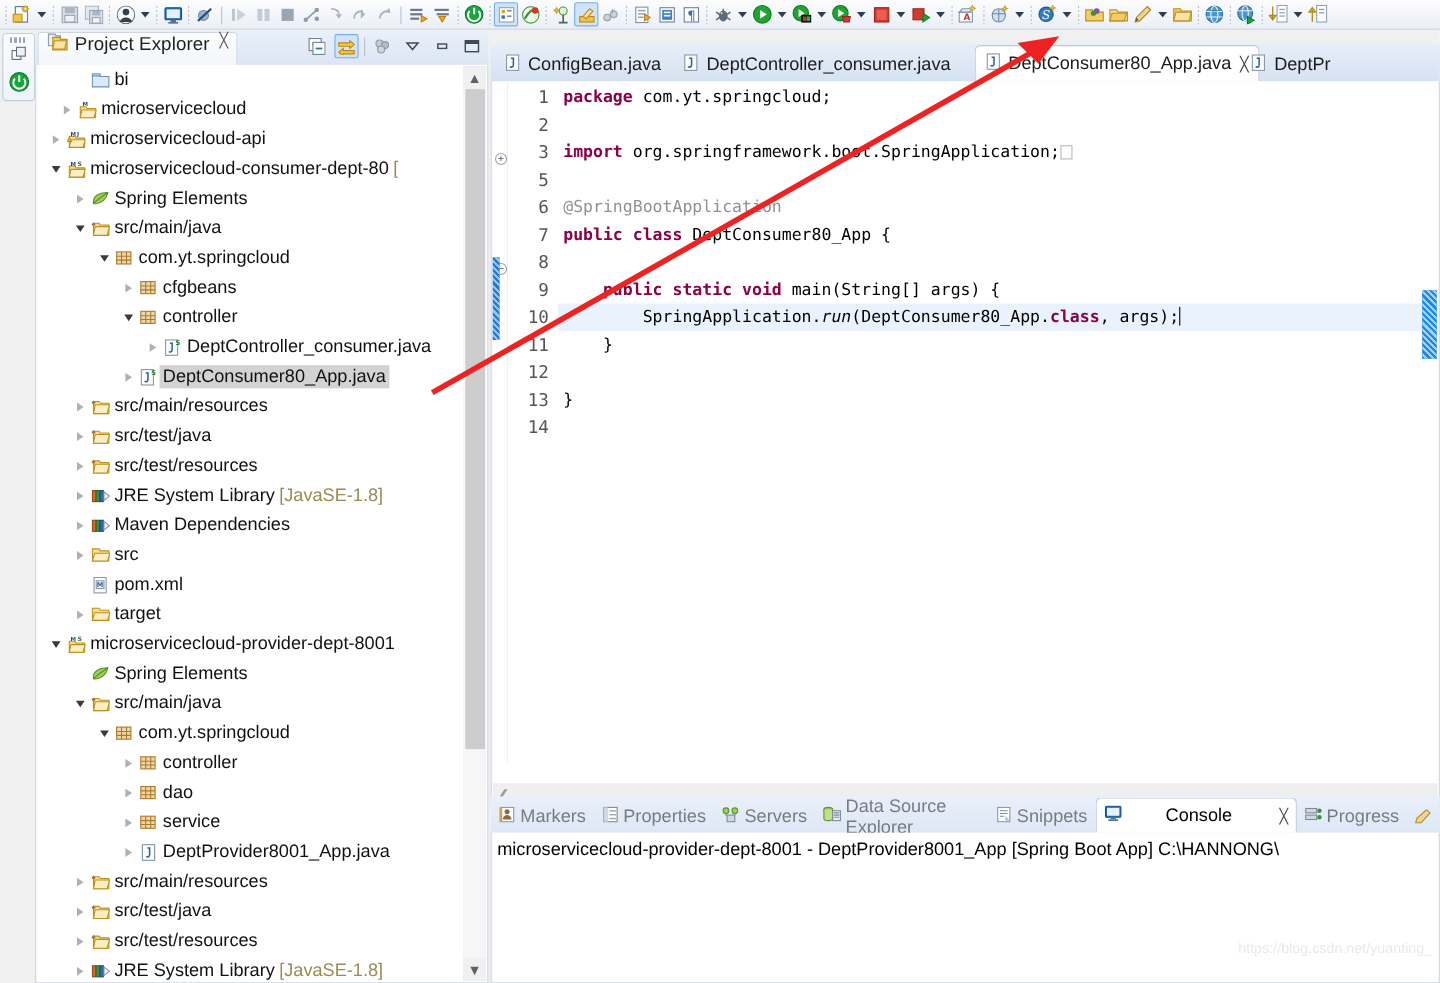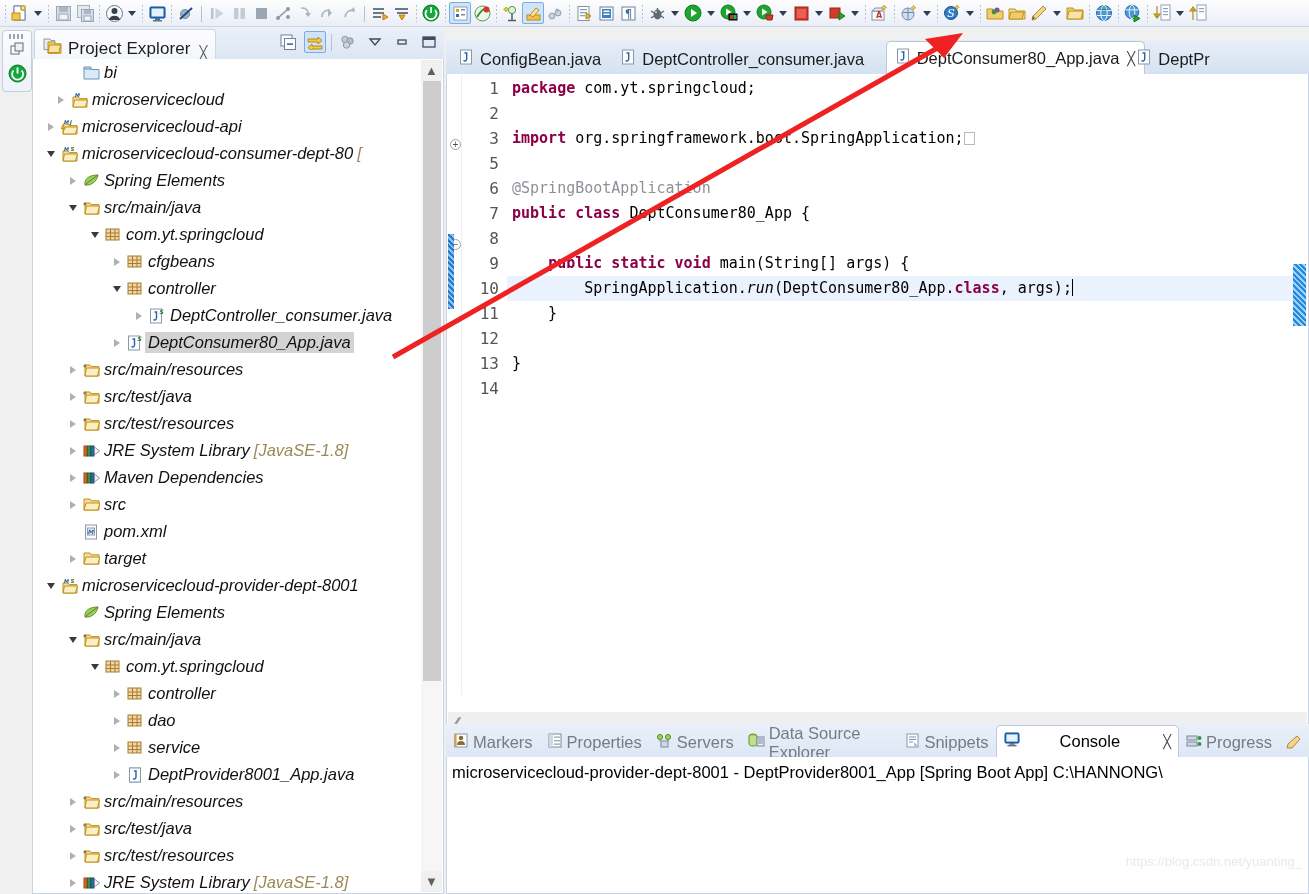--- a/index.html
+++ b/index.html
@@ -41,31 +41,31 @@
 
   
   .pe-view { position:absolute; left:32px; top:28px; width:412px; height:866px; }
   .pe-tabrow { position:absolute; left:0; top:0; width:412px; height:31px;
     background: linear-gradient(#eaf0f9,#dce6f4); }
   .pe-tab {
     position:absolute; left:2px; top:1px; height:30px; padding:0 8px 0 8px;
     background: linear-gradient(#fdfdfe,#f3f6fb);
     border-top-left-radius:4px; border-top-right-radius:4px;
     border:1px solid #ccd6e4; border-bottom:none;
-    display:flex; align-items:flex-end; gap:6px;
+    display:flex; align-items:flex-start; gap:6px;
   }
   .pe-tab-title { font-size:17px; color:#1d1d1d; letter-spacing:0.1px; }
   .pe-close { font-size:13px; color:#555; line-height:1; margin-left:3px; }
   .pe-tools { position:absolute; right:4px; top:3px; display:flex; align-items:center; gap:5px; }
   .pe-tool { width:22px; height:22px; display:inline-flex; align-items:center; justify-content:center; }
   .pe-tool.active { background:#cfe4fb; border:1px solid #7aaee0; border-radius:2px; }
 
   .pe-body { position:absolute; left:0; top:31px; width:412px; height:835px;
              background:#ffffff; border:1px solid #c9d3e2; border-top:none; }
-  .pe-tree { position:absolute; left:0; top:0; right:22px; bottom:0; overflow:hidden;font-style:italic; }
+  .pe-tree { position:absolute; left:0; top:0; right:22px; bottom:0; overflow:hidden; }
 
   .row { height:27px; display:flex; align-items:center; white-space:nowrap; }
   .row .tw { width:16px; height:27px; display:inline-flex; align-items:center; justify-content:center; flex:0 0 auto;}
   .row .ricon { width:20px; height:27px; display:inline-flex; align-items:center; justify-content:center; flex:0 0 auto; }
   .row .rlabel { font-size:16.5px; color:#111; padding-left:3px; }
   .row .rsuffix { font-size:16.5px; color:#9a8a55; padding-left:4px; }
   .row.selected .rlabel { background:#d3d3d3; padding:1px 3px; }
   .tw-r { width:0;height:0;border-top:4.5px solid transparent;border-bottom:4.5px solid transparent;border-left:6px solid #b0b0b0; }
   .tw-d { width:0;height:0;border-left:4.5px solid transparent;border-right:4.5px solid transparent;border-top:6px solid #3a3a3a; }
 

